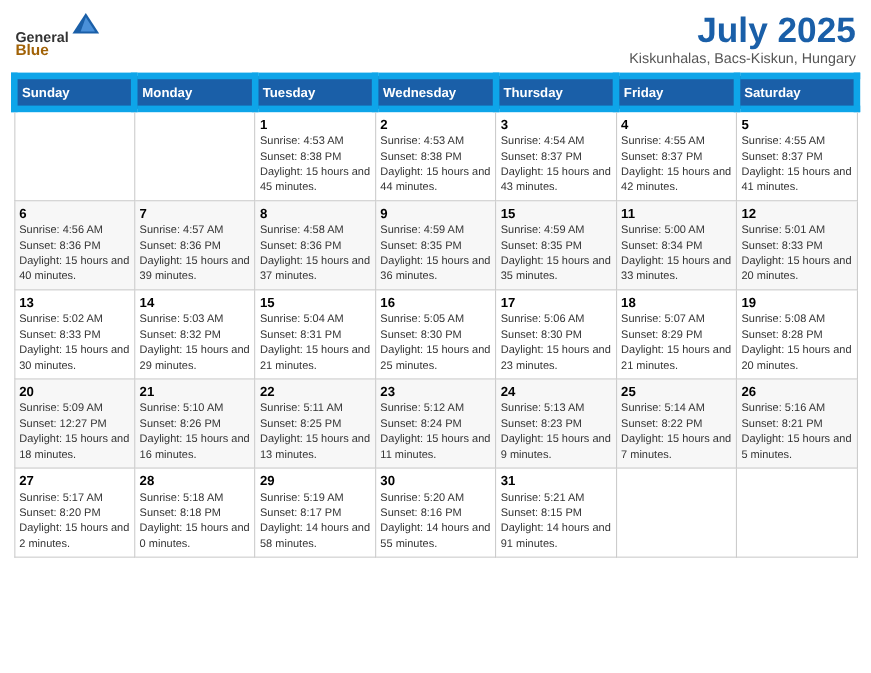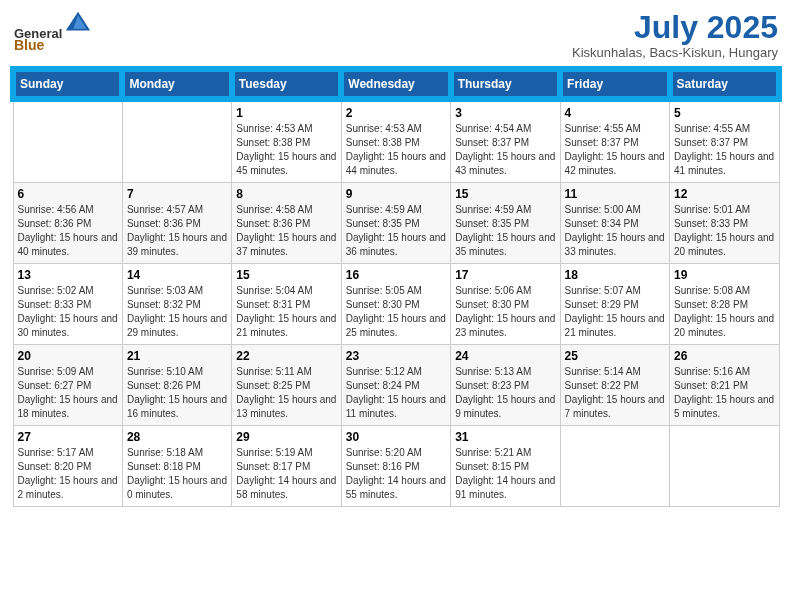--- a/index.html
+++ b/index.html
@@ -280,21 +280,21 @@
           <span>Sunset: 8:28 PM</span><br>
           <span>Daylight: 15 hours and 20 minutes.</span>
         </div>
       </td>
       </tr>
       <tr>
         <td>
         <span class="day-num">20</span>
         <div class="day-info">
           <span>Sunrise: 5:09 AM</span><br>
-          <span>Sunset: 6:27 PM</span><br>
+          <span>Sunset: 12:27 PM</span><br>
           <span>Daylight: 15 hours and 18 minutes.</span>
         </div>
       </td>
         <td>
         <span class="day-num">21</span>
         <div class="day-info">
           <span>Sunrise: 5:10 AM</span><br>
           <span>Sunset: 8:26 PM</span><br>
           <span>Daylight: 15 hours and 16 minutes.</span>
         </div>

